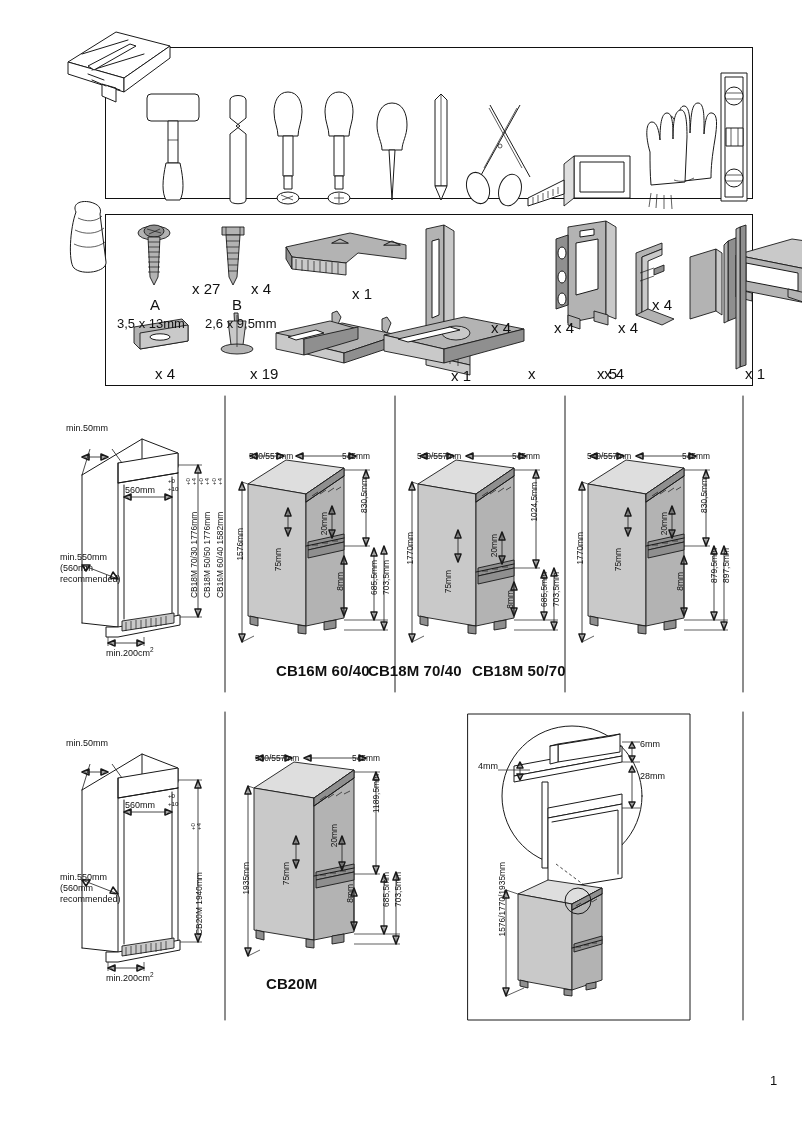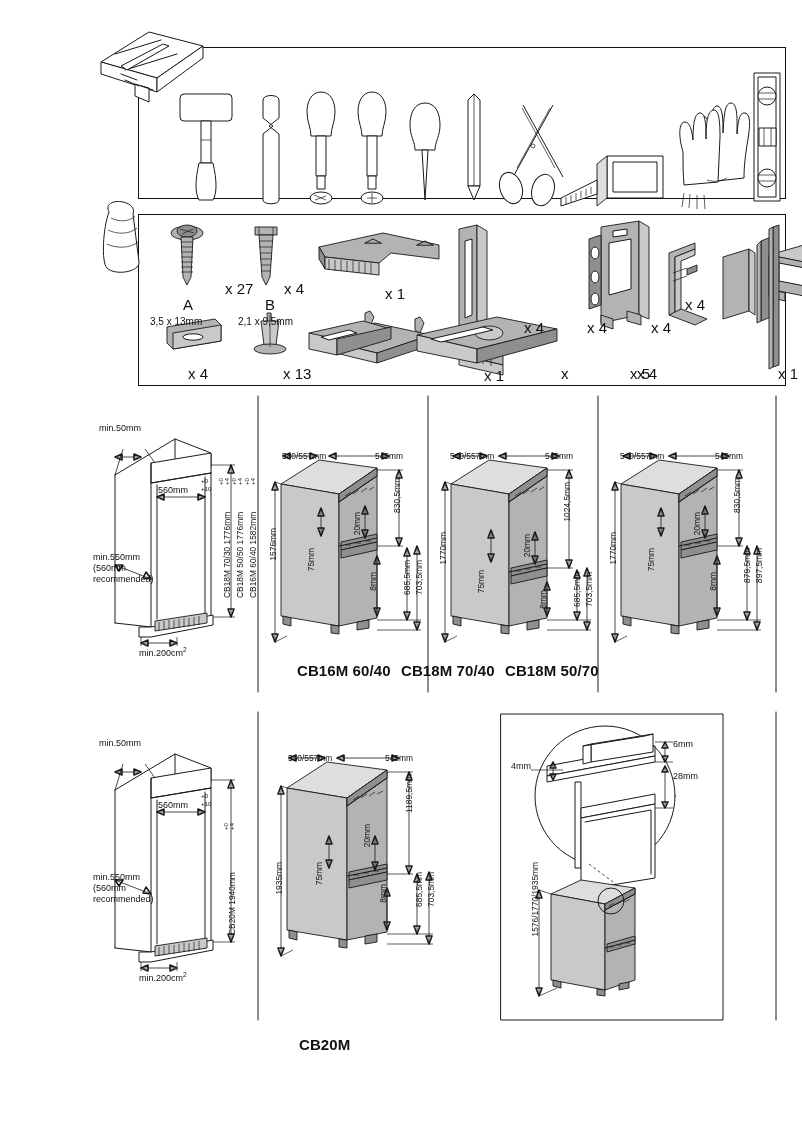--- a/index.html
+++ b/index.html
@@ -3,21 +3,21 @@
 <meta charset="utf-8">
 <title>Installation Manual Page 1</title>
 <style>
   * { box-sizing: border-box; }
   html, body { margin:0; padding:0; background:#ffffff; }
   body {
     width:802px; height:1134px; position:relative;
     font-family:"Liberation Sans", sans-serif;
     color:#1a1a1a; overflow:hidden;
   }
-  .page { position:absolute; inset:0;margin-left:33px; }
+  .page { position:absolute; inset:0; }
 
   
   .panel { position:absolute; border:1px solid #111; background:#fff; }
 
   
   svg { display:block; overflow:visible; }
   .ln  { fill:none; stroke:#1a1a1a; stroke-width:1; stroke-linejoin:round; stroke-linecap:round; }
   .ln2 { fill:none; stroke:#1a1a1a; stroke-width:1.6; stroke-linejoin:round; stroke-linecap:round; }
   .thin{ fill:none; stroke:#1a1a1a; stroke-width:.7; }
   .fillW { fill:#ffffff; stroke:#1a1a1a; stroke-width:1; stroke-linejoin:round; }
@@ -26,21 +26,21 @@
   .g-dk { fill:#8f8f8f; stroke:#1a1a1a; stroke-width:.9; stroke-linejoin:round; }
   .g-xl { fill:#dedede; stroke:#1a1a1a; stroke-width:.9; stroke-linejoin:round; }
   .dim  { fill:none; stroke:#1a1a1a; stroke-width:.8; }
   .dash { fill:none; stroke:#1a1a1a; stroke-width:.8; stroke-dasharray:3 2.5; }
 
   
   .t { position:absolute; font-family:"Liberation Sans", sans-serif; white-space:nowrap;
        line-height:1.08; color:#111; }
   .t-qty   { font-size:15px; font-weight:400; }
   .t-code  { font-size:15px; font-weight:400; }
-  .t-spec  { font-size:10px; }
+  .t-spec  { font-size:13px; }
   .t-dim   { font-size:8.4px; }
   .t-dim9  { font-size:9px; }
   .t-tol   { font-size:6.2px; }
   .t-model { font-size:15px; font-weight:bold; letter-spacing:.1px; }
   .t-pg    { font-size:13px; }
   .rot90   { writing-mode:vertical-rl; transform:rotate(180deg); }
 
   .sup { font-size:0.72em; vertical-align:super; }
 </style>
 </head>
@@ -261,25 +261,25 @@
     <path class="thin" d="M17 30 c10 5 22 4 29 -2"></path>
     <path class="thin" d="M16 44 c10 5 24 4 31 -2"></path>
   </svg>
 
   <div class="t t-qty" style="left:192px; top:281px;">x 27</div>
   <div class="t t-code" style="left:150px; top:297px;">A</div>
   <div class="t t-spec" style="left:117px; top:317px;">3,5 x 13mm</div>
 
   <div class="t t-qty" style="left:251px; top:281px;">x 4</div>
   <div class="t t-code" style="left:232px; top:297px;">B</div>
-  <div class="t t-spec" style="left:205px; top:317px;">2,1 x 9,5mm</div>
+  <div class="t t-spec" style="left:205px; top:317px;">2,6 x 9,5mm</div>
 
   <div class="t t-qty" style="left:352px; top:286px;">x 1</div>
   <div class="t t-qty" style="left:155px; top:366px;">x 4</div>
-  <div class="t t-qty" style="left:250px; top:366px;">x 13</div>
+  <div class="t t-qty" style="left:250px; top:366px;">x 19</div>
   <div class="t t-qty" style="left:451px; top:368px;">x 1</div>
   <div class="t t-qty" style="left:491px; top:320px;">x 4</div>
   <div class="t t-qty" style="left:554px; top:320px;">x 4</div>
   <div class="t t-qty" style="left:618px; top:320px;">x 4</div>
   <div class="t t-qty" style="left:652px; top:297px;">x 4</div>
   <div class="t t-qty" style="left:528px; top:366px;">x</div>
   <div class="t t-qty" style="left:597px; top:366px;">x 5</div>
   <div class="t t-qty" style="left:604px; top:366px;">x 4</div>
   <div class="t t-qty" style="left:745px; top:366px;">x 1</div>
 
@@ -489,21 +489,21 @@
   <div class="t t-dim" style="left:587px; top:452px;">540/557mm</div>
   <div class="t t-dim" style="left:682px; top:452px;">545mm</div>
   <div class="t t-dim rot90" style="left:576px; top:532px;">1770mm</div>
   <div class="t t-dim rot90" style="left:614px; top:548px;">75mm</div>
   <div class="t t-dim rot90" style="left:660px; top:512px;">20mm</div>
   <div class="t t-dim rot90" style="left:676px; top:572px;">8mm</div>
   <div class="t t-dim rot90" style="left:700px; top:478px;">830,5mm</div>
   <div class="t t-dim rot90" style="left:710px; top:548px;">879,5mm</div>
   <div class="t t-dim rot90" style="left:722px; top:548px;">897,5mm</div>
 
-  <div class="t t-model" style="left:264px; top:663px;">CB16M 60/40</div>
+  <div class="t t-model" style="left:276px; top:663px;">CB16M 60/40</div>
   <div class="t t-model" style="left:368px; top:663px;">CB18M 70/40</div>
   <div class="t t-model" style="left:472px; top:663px;">CB18M 50/70</div>
 
   <svg style="position:absolute; left:0; top:700px; width:802px; height:320px;" viewBox="0 0 802 320">
     <path class="ln" d="M225 12 V320 M743 12 V320"></path>
     <rect class="ln" x="468" y="14" width="222" height="306" fill="none"></rect>
   </svg>
 
   <svg style="position:absolute; left:60px; top:730px; width:170px; height:255px;" viewBox="0 0 170 255">
     <path class="ln" d="M22 60 L82 24 L118 38 L118 52"></path>
@@ -584,21 +584,21 @@
 
   <div class="t t-dim" style="left:255px; top:754px;">540/557mm</div>
   <div class="t t-dim" style="left:352px; top:754px;">545mm</div>
   <div class="t t-dim rot90" style="left:242px; top:862px;">1935mm</div>
   <div class="t t-dim rot90" style="left:282px; top:862px;">75mm</div>
   <div class="t t-dim rot90" style="left:330px; top:824px;">20mm</div>
   <div class="t t-dim rot90" style="left:346px; top:884px;">8mm</div>
   <div class="t t-dim rot90" style="left:372px; top:774px;">1189,5mm</div>
   <div class="t t-dim rot90" style="left:382px; top:872px;">685,5mm</div>
   <div class="t t-dim rot90" style="left:394px; top:872px;">703,5mm</div>
-  <div class="t t-model" style="left:266px; top:1037px;">CB20M</div>
+  <div class="t t-model" style="left:266px; top:976px;">CB20M</div>
 
   <svg style="position:absolute; left:472px; top:718px; width:214px; height:300px;" viewBox="0 0 214 300">
 
     <circle class="ln" cx="100" cy="78" r="70" fill="none"></circle>
 
     <path class="fillW" d="M42 48 L150 28 L150 38 L42 58 Z"></path>
     <path class="fillW" d="M42 58 L42 64 L150 44 L150 38 Z"></path>
     <path class="fillW" d="M86 26 L148 16 L148 34 L86 44 Z"></path>
     <path class="fillW" d="M86 26 L86 44 L78 46 L78 28 Z"></path>
     <path class="ln" d="M78 28 L140 18 L148 16"></path>

